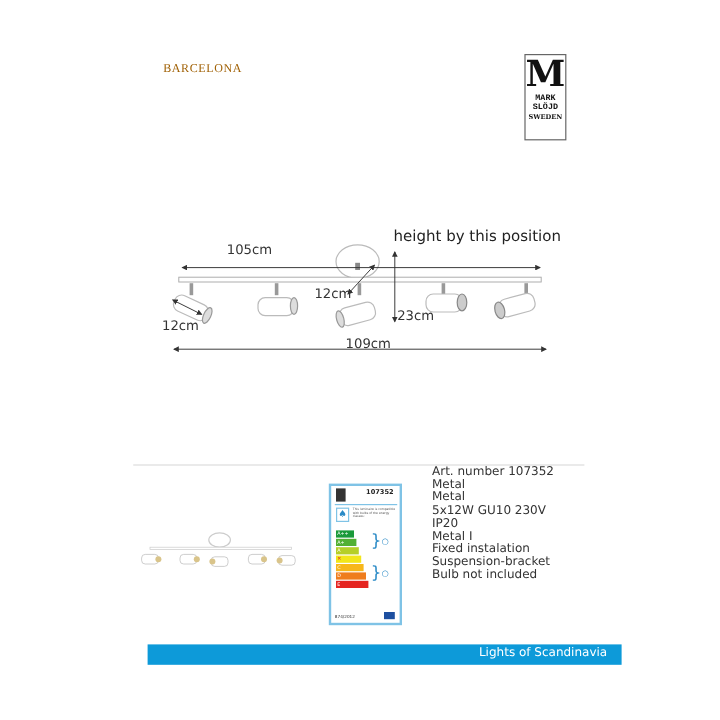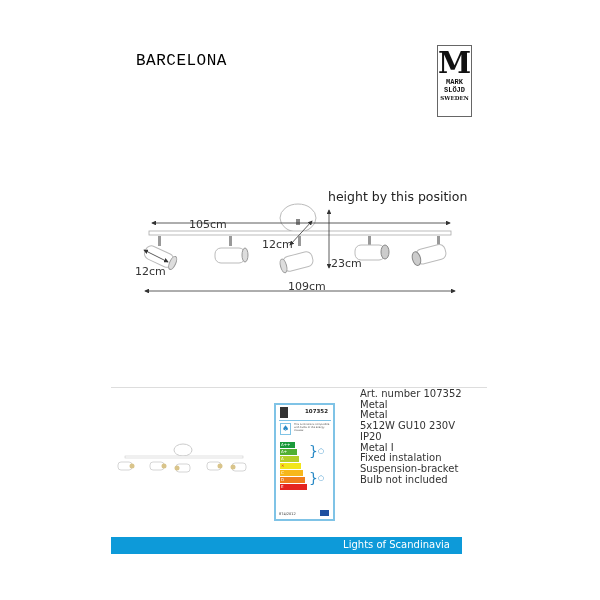--- a/index.html
+++ b/index.html
@@ -1,29 +1,29 @@
 <!DOCTYPE html>
 <html><head>
 <meta charset="utf-8">
 <style>
   html, body { margin:0; padding:0; background:#ffffff; }
   body { width:600px; height:600px; position:relative; overflow:hidden; font-family:"DejaVu Sans", sans-serif; color:#333; }
   .abs { position:absolute; }
-  .title { left:136px; top:52px; font-size:16px; letter-spacing:0.5px; color:#000000; font-family:Liberation Mono, monospace; }
+  .title { left:136px; top:52px; font-size:10px; letter-spacing:0.5px; color:#a16207; font-family:Liberation Serif, serif; }
   .logo { left:437px; top:45px; width:35px; height:72px; border:1px solid #666; background:#fff; box-sizing:border-box; display:flex; flex-direction:column; align-items:center; }
   .logo .m { font-family:"DejaVu Serif", serif; font-weight:bold; font-size:30px; line-height:30px; color:#111; margin-top:2px; }
   .logo .w { font-family:Liberation Mono, monospace; font-weight:bold; font-size:7px; line-height:8px; color:#111; }
   .logo .s { font-family:"DejaVu Serif", serif; font-weight:bold; font-size:5.5px; line-height:8px; color:#111; }
   .dim { font-size:11px; color:#333; }
   .lbl { font-size:12.5px; color:#222; }
   .divider { left:111px; top:387px; width:376px; height:1px; background:#ddd; }
   .energy { left:274px; top:403px; width:61px; height:118px; border:2px solid #7fc3e6; box-sizing:border-box; background:#fff; }
   .spec { left:360px; top:389px; font-size:10px; line-height:10.7px; color:#333; }
   .spec div { white-space:nowrap; }
-  .banner { left:111px; top:537px; width:351px; height:17px; background:#0d9ad9; }
+  .banner { left:123px; top:537px; width:395px; height:17px; background:#0d9ad9; }
   .banner span { position:absolute; right:12px; top:2px; font-size:10px; color:#fff; }
   .bar { height:6px; position:absolute; left:4px; color:#fff; font-size:4px; line-height:6px; padding-left:1px; }
 </style>
 </head>
 <body>
 
 <div class="abs title">BARCELONA</div>
 
 <div class="abs logo">
   <div class="m">M</div>
@@ -75,21 +75,21 @@
     <g transform="rotate(-15 430 255)">
         <rect x="416" y="247" width="30" height="15" rx="6" fill="#fff" stroke="#bbb"></rect>
         <ellipse cx="416" cy="255" rx="4" ry="7" fill="#ccc" stroke="#888"></ellipse>
       </g>
 
     <line x1="144" y1="250" x2="168" y2="262" stroke="#333" stroke-width="0.8" marker-start="url(#at)" marker-end="url(#ah)"></line>
 
     <line x1="145" y1="291" x2="455" y2="291" stroke="#333" stroke-width="0.8" marker-start="url(#at)" marker-end="url(#ah)"></line>
   </svg>
   <div class="abs lbl" style="left:328px;top:189px;">height by this position</div>
-  <div class="abs dim" style="left:189px;top:218px;">105cm</div>
+  <div class="abs dim" style="left:189px;top:202px;">105cm</div>
   <div class="abs dim" style="left:262px;top:238px;">12cm</div>
   <div class="abs dim" style="left:331px;top:244px;margin-top:13px;">23cm</div>
   <div class="abs dim" style="left:135px;top:265px;">12cm</div>
   <div class="abs dim" style="left:288px;top:280px;">109cm</div>
 </div>
 
 <div class="abs divider"></div>
 
 <div class="abs" style="left:110px;top:440px;width:150px;height:40px;">
   <svg width="150" height="40">

